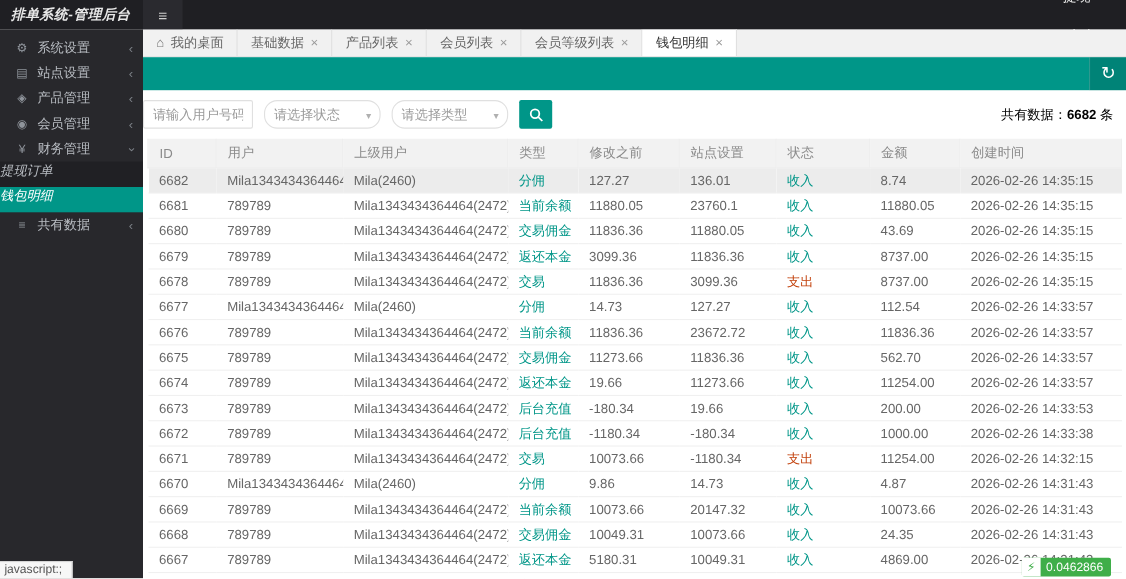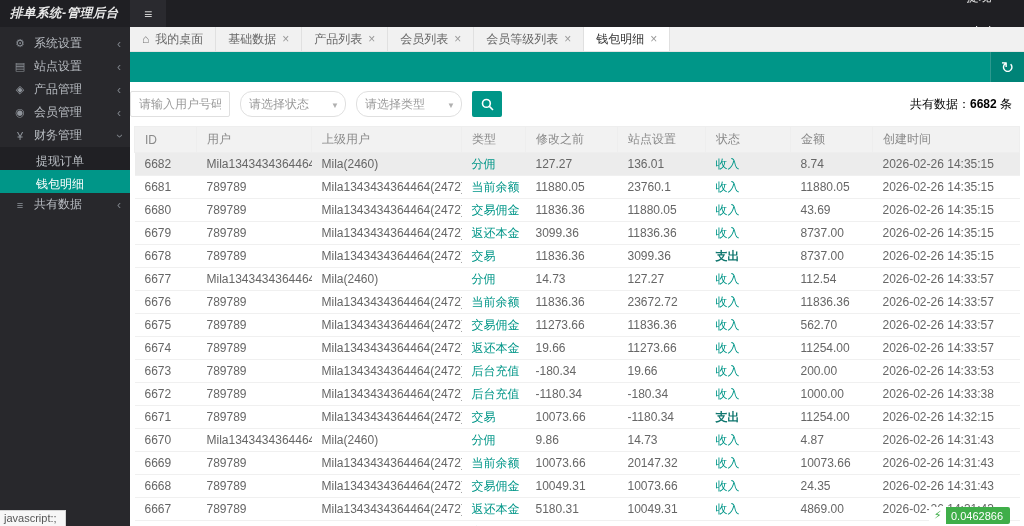--- a/index.html
+++ b/index.html
@@ -18,21 +18,21 @@
   .caret { font-size:8px; color:#bbb; }
 
   
   .main { display:flex; height:499px; }
   .sidebar { width:130px; background:#28282c; color:#b9bdc3; flex:0 0 130px; padding-top:5px; }
   .side-item { height:23px; display:flex; align-items:center; gap:7px; padding:0 9px 0 13px; cursor:pointer; }
   .s-icon { width:14px; text-align:center; color:#8f949b; font-size:11px; }
   .s-label { flex:1; white-space:nowrap; }
   .s-chev { color:#7c8087; font-size:12px; line-height:1; }
   .s-chev.down { display:inline-block; transform:rotate(-90deg); }
-  .side-sub { height:23px; display:flex; align-items:flex-end; padding-left:36px; background:#202024; color:#b9bdc3; cursor:pointer; }
+  .side-sub { height:23px; display:flex; align-items:flex-start; background:#202024; color:#b9bdc3; cursor:pointer;font-style:italic; }
   .side-sub.active { background:var(--accent,#009688); color:#fff; }
 
   .content { flex:1; display:flex; flex-direction:column; background:#fff; min-width:0; }
 
   
   .tabbar { height:25px; background:#f1f1f1; border-bottom:1px solid #e3e3e3; display:flex; font-size:12px; color:#666; }
   .tab { display:flex; align-items:center; gap:6px; padding:0 12px; border-right:1px solid #e0e0e0; white-space:nowrap; cursor:pointer; }
   .tab.active { background:#fff; color:#333; }
   .tab .t-home { font-size:12px; color:#777; }
   .tab .t-close { color:#999; font-size:12px; line-height:1; }
@@ -52,21 +52,21 @@
   .total b { font-weight:bold; }
 
   
   .tablewrap { flex:1; padding:0 4px; overflow:hidden; }
   table { width:100%; border-collapse:collapse; table-layout:fixed; font-size:12px; color:#666; }
   thead th { background:#f2f2f2; height:26px; font-weight:normal; color:#8a8a8a; text-align:left; padding:0 10px; border:1px solid #eee; white-space:nowrap; }
   tbody td { height:23px; padding:0 10px; border-bottom:1px solid #f0f0f0; white-space:nowrap; overflow:hidden; text-overflow:clip; }
   tr.hl td { background:#ececec; }
   td.c-type { color:var(--accent,#009688); }
   td.c-income { color:var(--accent,#009688); }
-  td.c-expense { color:#0f766e;font-weight:bold; }
+  td.c-expense { color:#c2410c; }
 
   
   .status-link { position:absolute; left:0; bottom:0; background:#f7f7f7; border:1px solid #d5d5d5; border-left:none; border-bottom:none; color:#555; font-size:11px; padding:1px 8px 2px 4px; }
   .perf-badge { position:absolute; right:14px; bottom:2px; height:17px; background:var(--perf_green,#3fae49); color:#fff; display:flex; align-items:center; font-size:11px; padding-right:7px; border-radius:2px; }
   .perf-icon { width:17px; height:17px; background:#fff; color:var(--perf_green,#3fae49); display:flex; align-items:center; justify-content:center; font-size:11px; margin-right:5px; }
 </style>
 </head>
 <body>
 
 <div class="app">

